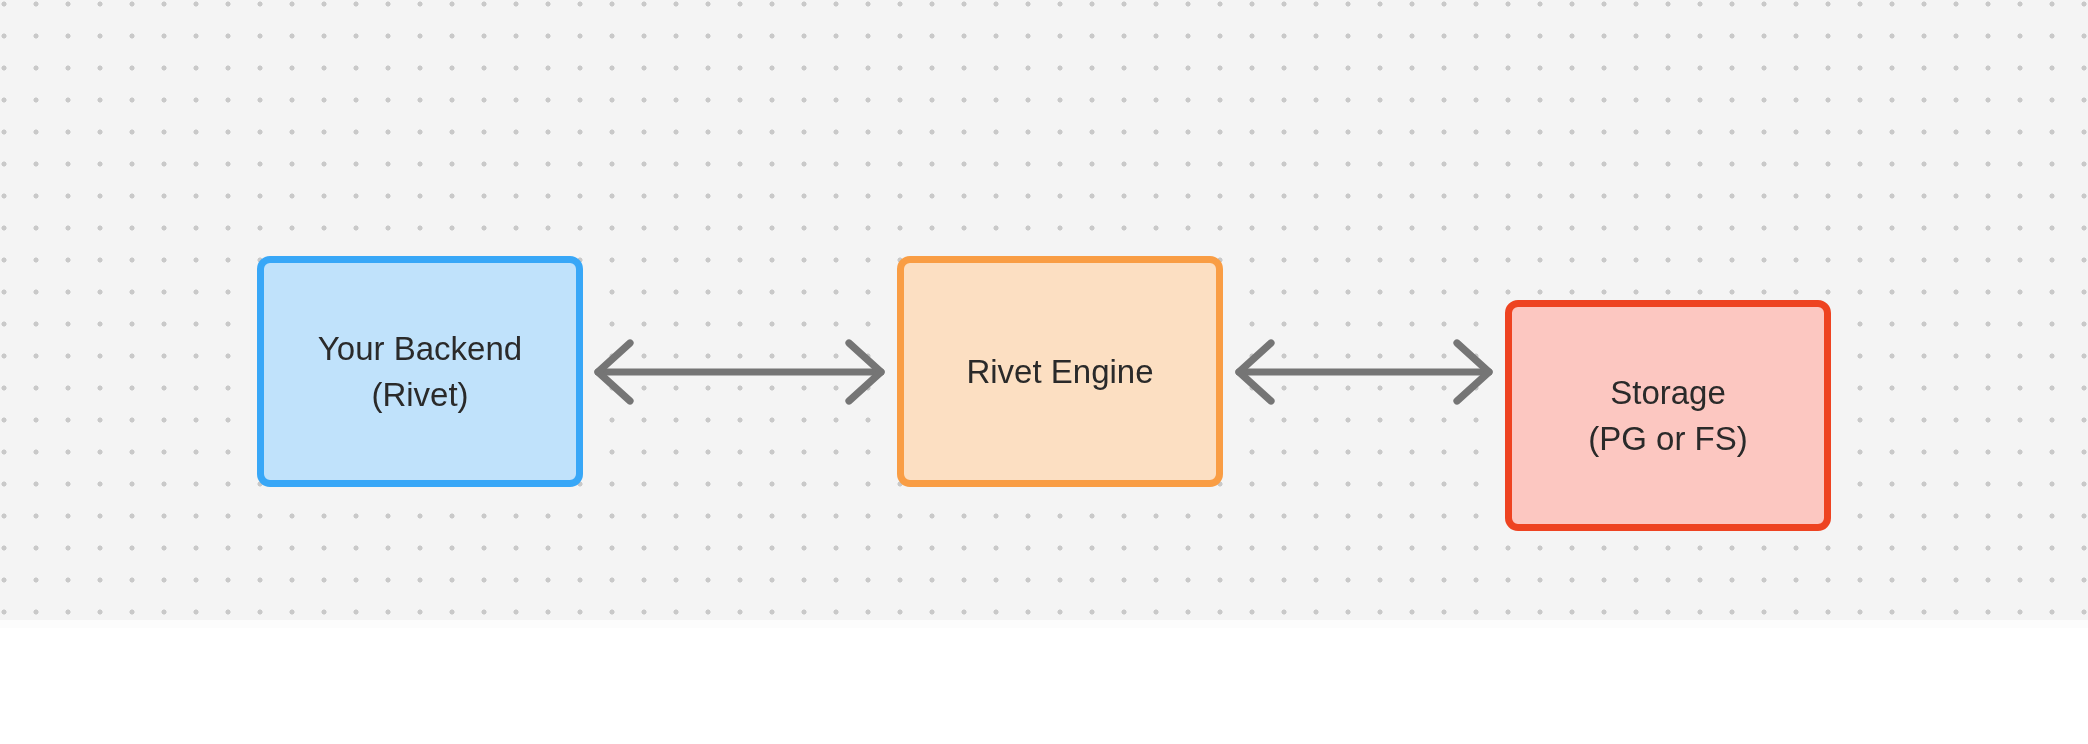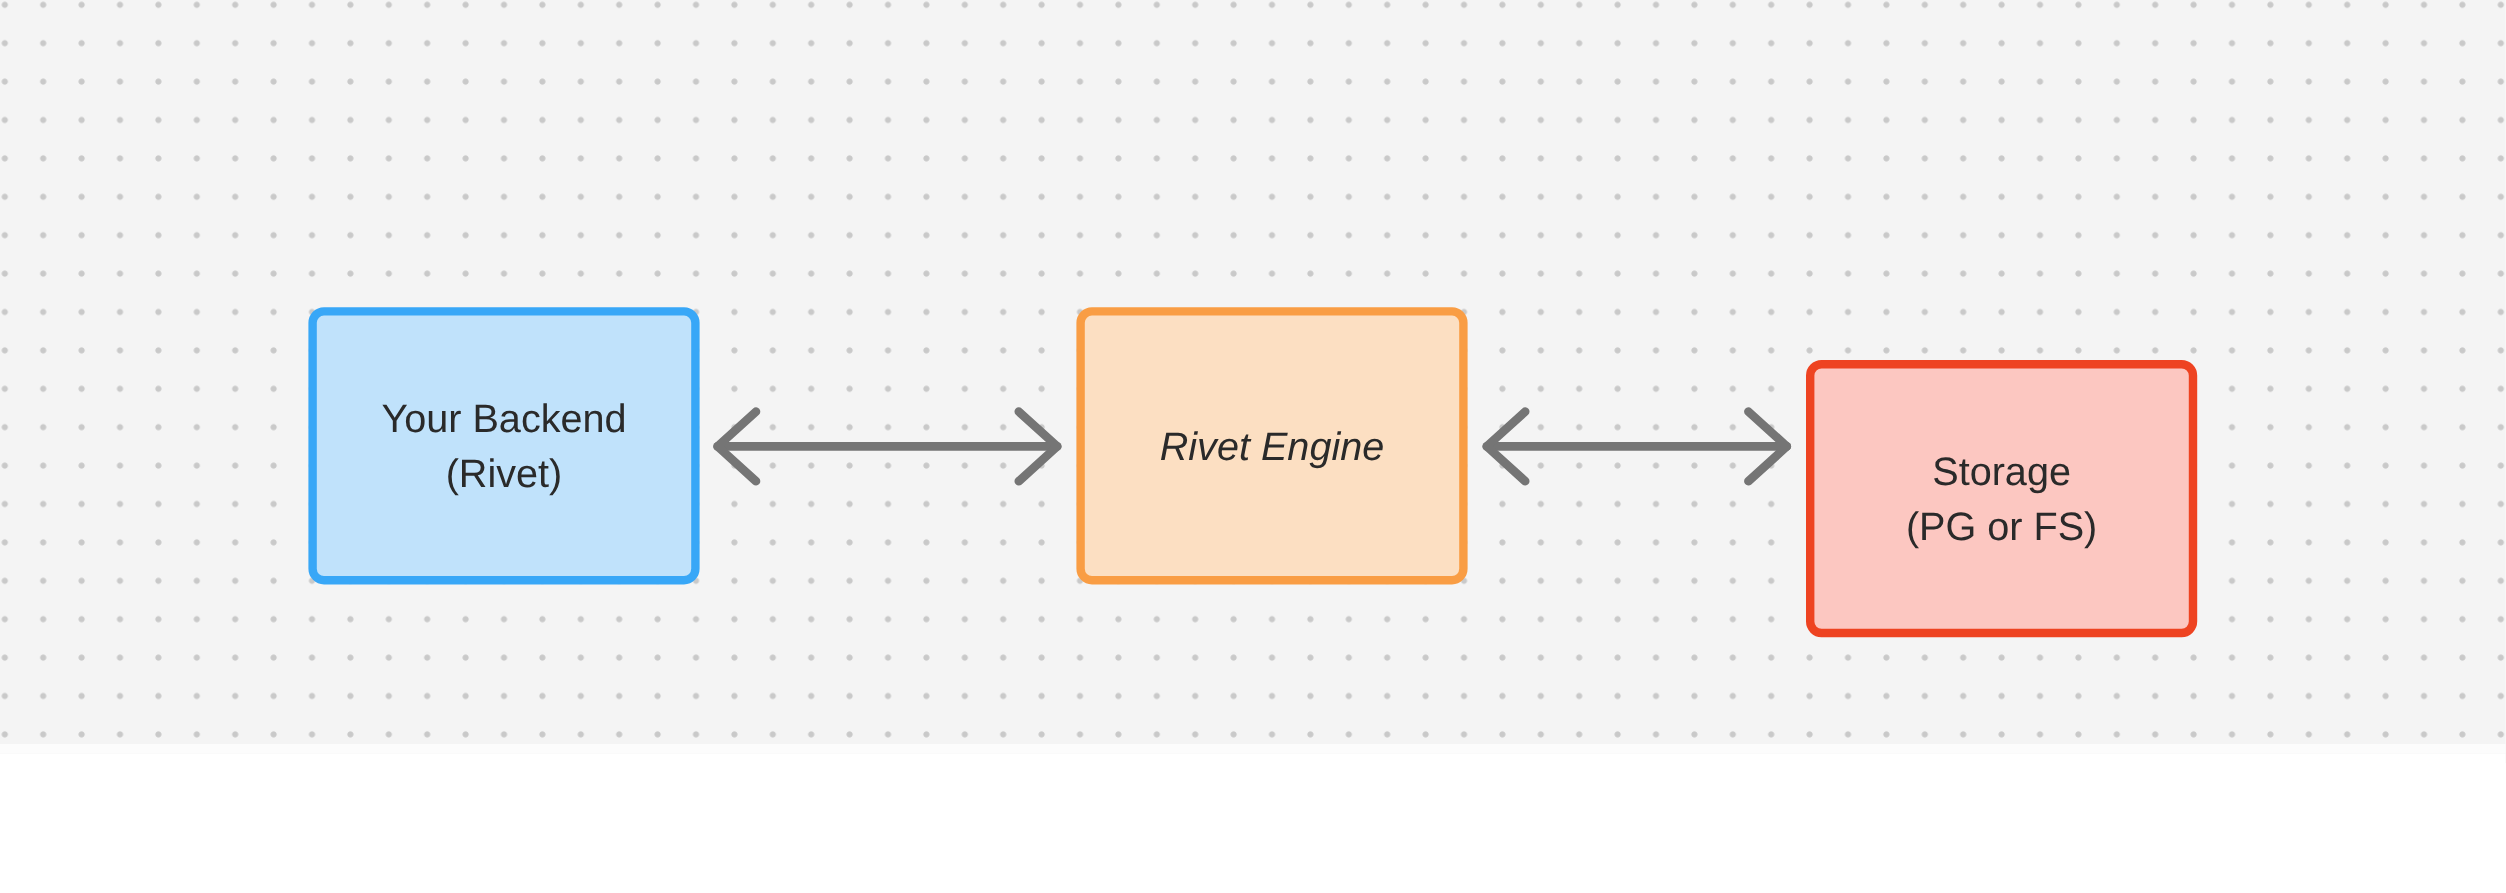--- a/index.html
+++ b/index.html
@@ -31,21 +31,21 @@
     text-align: center;
   }
   .node-label-line {
     font-size: 33px;
     line-height: 46px;
     color: inherit;
     white-space: nowrap;
   }
   .node-label-line:empty { display: none; }
   .node-backend { left: 257px; top: 256px; }
-  .node-engine  { left: 897px; top: 256px; font-style: italic; }
+  .node-engine  { left: 897px; top: 256px; }
   .node-storage { left: 1505px; top: 256px; margin-top: 44px; }
   .arrow {
     position: absolute;
     top: 337px;
     height: 70px;
     display: block;
   }
   .arrow-1 { left: 590px;  width: 299px; }
   .arrow-2 { left: 1231px; width: 266px; }
   .arrow svg { display: block; width: 100%; height: 100%; }

